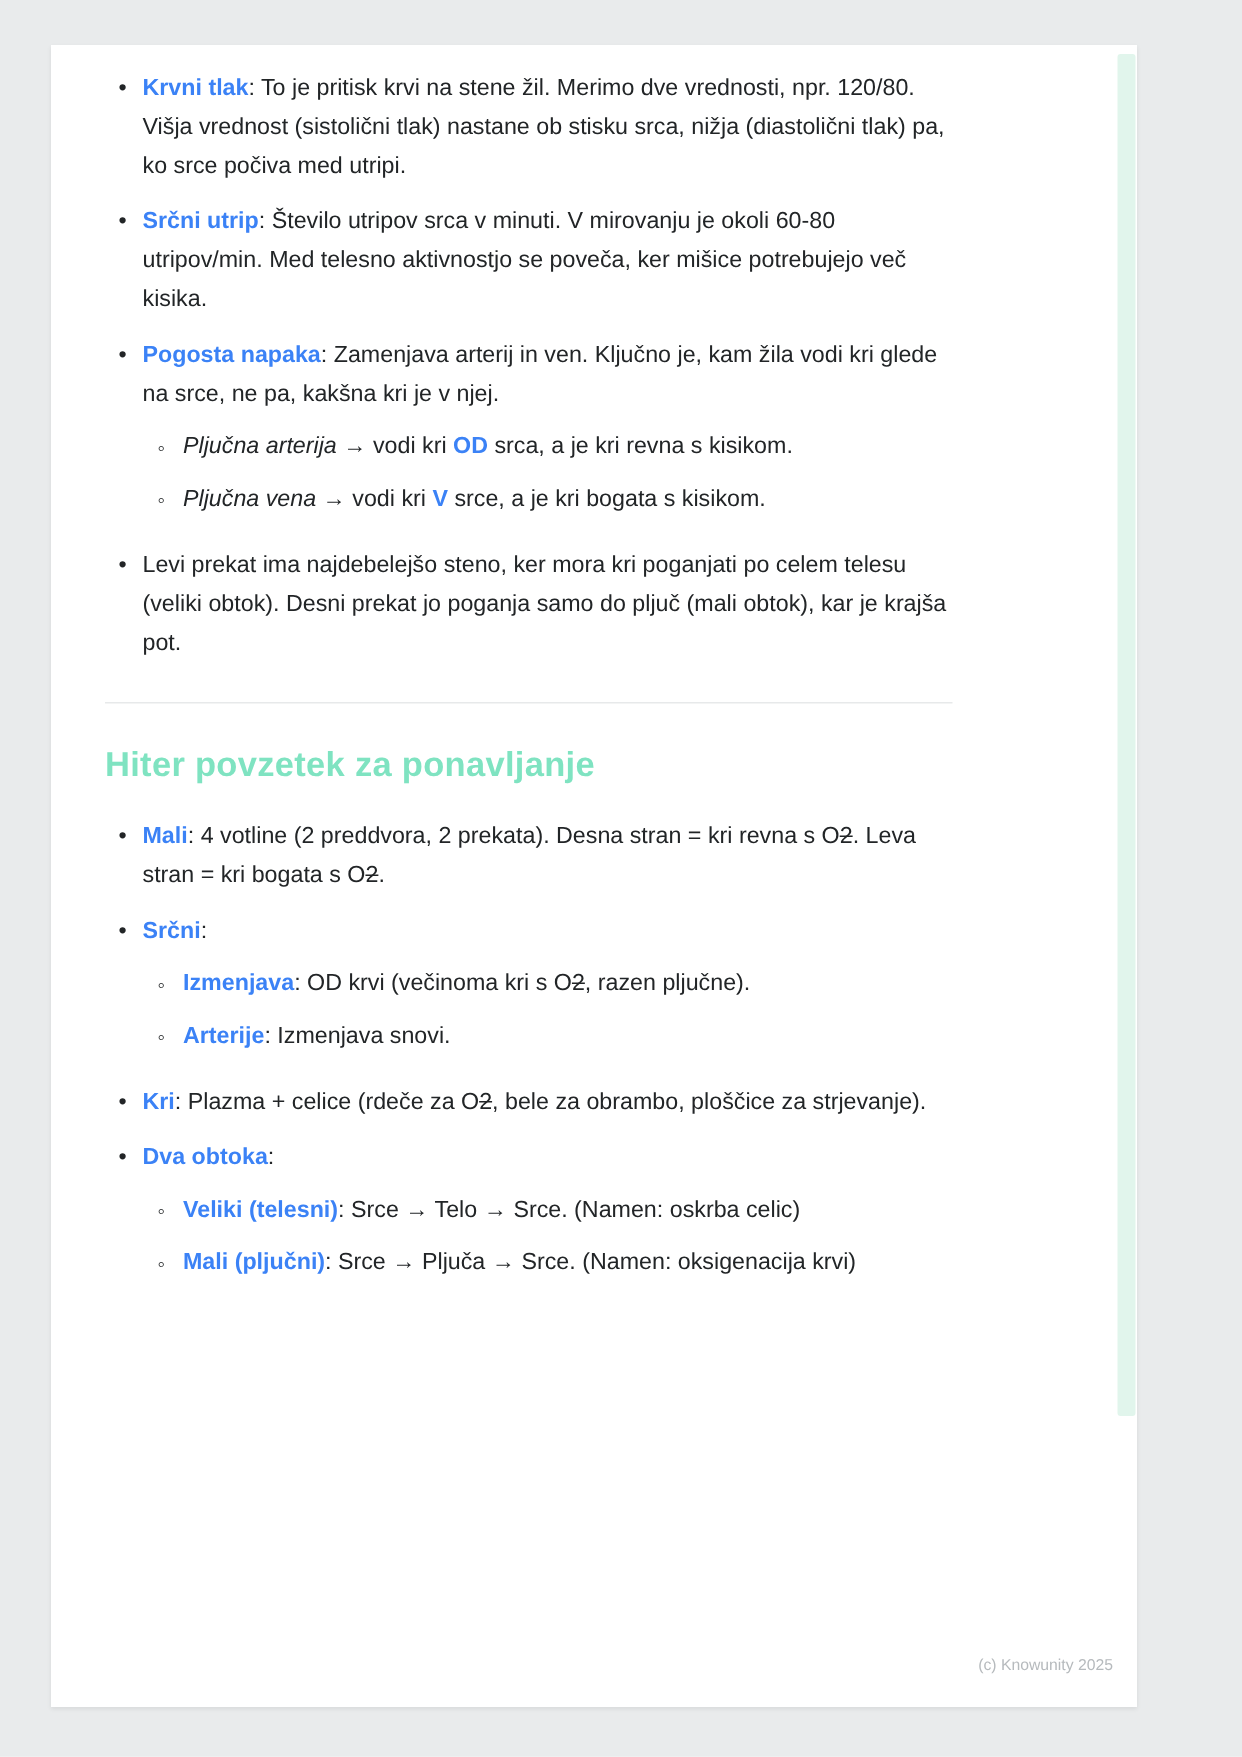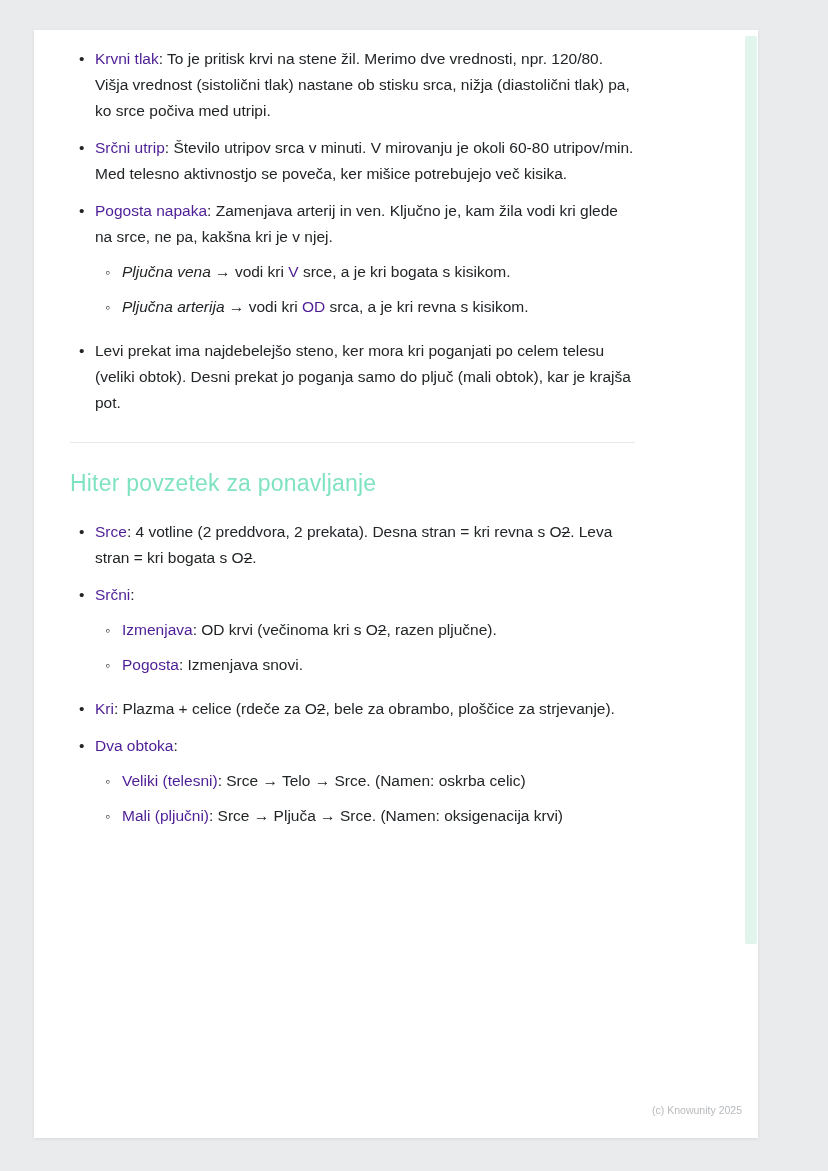--- a/index.html
+++ b/index.html
@@ -70,33 +70,33 @@
     margin-bottom: 9px;
   }
   ul.lvl2 > li::before {
     content: "\25E6";
     position: absolute;
     left: -17px;
     top: 0;
     font-size: 14px;
     color: var(--text, #222527);
   }
-  span.b { font-weight: 400; color: #4c1d95; }
+  span.b { font-weight: 700; color: #3b82f6; }
   span.i { font-style: italic; }
   span.s { text-decoration: line-through; }
   hr.divider {
     border: none;
     border-top: 1px solid #e7e9ea;
     margin: 26px 0 0 0;
     width: 565px;
   }
   h2.section-heading {
     margin: 27px 0 23px 0;
     font-size: 23px;
-    font-weight: 400;
+    font-weight: 700;
     color: var(--heading, #7fe3c1);
     letter-spacing: 0.2px;
   }
   .footer-credit {
     position: absolute;
     right: 16px;
     bottom: 22px;
     font-size: 10.5px;
     color: var(--muted, #b6babd);
     margin-left: 44px;
@@ -107,35 +107,35 @@
 
 <div class="viewport">
   <div class="page">
     <div class="accent-strip"></div>
 
     <div class="content">
       <ul class="lvl1">
           <li><span class="b">Krvni tlak</span><span>: To je pritisk krvi na stene žil. Merimo dve vrednosti, npr. 120/80. Višja vrednost (sistolični tlak) nastane ob stisku srca, nižja (diastolični tlak) pa, ko srce počiva med utripi.</span></li>
           <li><span class="b">Srčni utrip</span><span>: Število utripov srca v minuti. V mirovanju je okoli 60-80 utripov/min. Med telesno aktivnostjo se poveča, ker mišice potrebujejo več kisika.</span></li>
           <li><span class="b">Pogosta napaka</span><span>: Zamenjava arterij in ven. Ključno je, kam žila vodi kri glede na srce, ne pa, kakšna kri je v njej.</span><ul class="lvl2">
+              <li><span class="i">Pljučna arterija</span><span> → vodi kri </span><span class="b">OD</span><span> srca, a je kri revna s kisikom.</span></li>
               <li><span class="i">Pljučna vena</span><span> → vodi kri </span><span class="b">V</span><span> srce, a je kri bogata s kisikom.</span></li>
-              <li><span class="i">Pljučna arterija</span><span> → vodi kri </span><span class="b">OD</span><span> srca, a je kri revna s kisikom.</span></li>
             </ul></li>
           <li><span>Levi prekat ima najdebelejšo steno, ker mora kri poganjati po celem telesu (veliki obtok). Desni prekat jo poganja samo do pljuč (mali obtok), kar je krajša pot.</span></li>
         </ul>
 
       <hr class="divider">
 
       <h2 class="section-heading">Hiter povzetek za ponavljanje</h2>
 
       <ul class="lvl1">
-          <li><span class="b">Srce</span><span>: 4 votline (2 preddvora, 2 prekata). Desna stran = kri revna s O</span><span class="s">2</span><span>. Leva stran = kri bogata s O</span><span class="s">2</span><span>.</span></li>
+          <li><span class="b">Mali</span><span>: 4 votline (2 preddvora, 2 prekata). Desna stran = kri revna s O</span><span class="s">2</span><span>. Leva stran = kri bogata s O</span><span class="s">2</span><span>.</span></li>
           <li><span class="b">Srčni</span><span>:</span><ul class="lvl2">
               <li><span class="b">Izmenjava</span><span>: OD krvi (večinoma kri s O</span><span class="s">2</span><span>, razen pljučne).</span></li>
-              <li><span class="b">Pogosta</span><span>: Izmenjava snovi.</span></li>
+              <li><span class="b">Arterije</span><span>: Izmenjava snovi.</span></li>
             </ul></li>
           <li><span class="b">Kri</span><span>: Plazma + celice (rdeče za O</span><span class="s">2</span><span>, bele za obrambo, ploščice za strjevanje).</span></li>
           <li><span class="b">Dva obtoka</span><span>:</span><ul class="lvl2">
               <li><span class="b">Veliki (telesni)</span><span>: Srce → Telo → Srce. (Namen: oskrba celic)</span></li>
               <li><span class="b">Mali (pljučni)</span><span>: Srce → Pljuča → Srce. (Namen: oksigenacija krvi)</span></li>
             </ul></li>
         </ul>
     </div>
 
     <div class="footer-credit">(c) Knowunity 2025</div>

